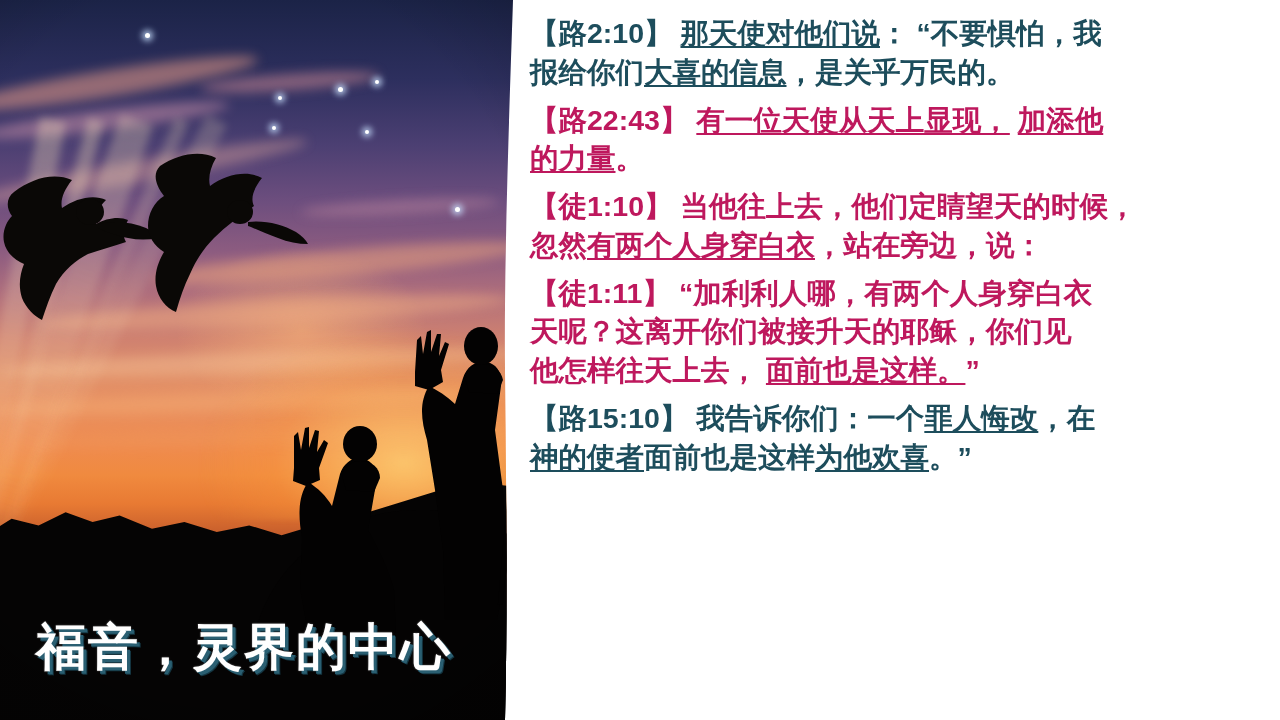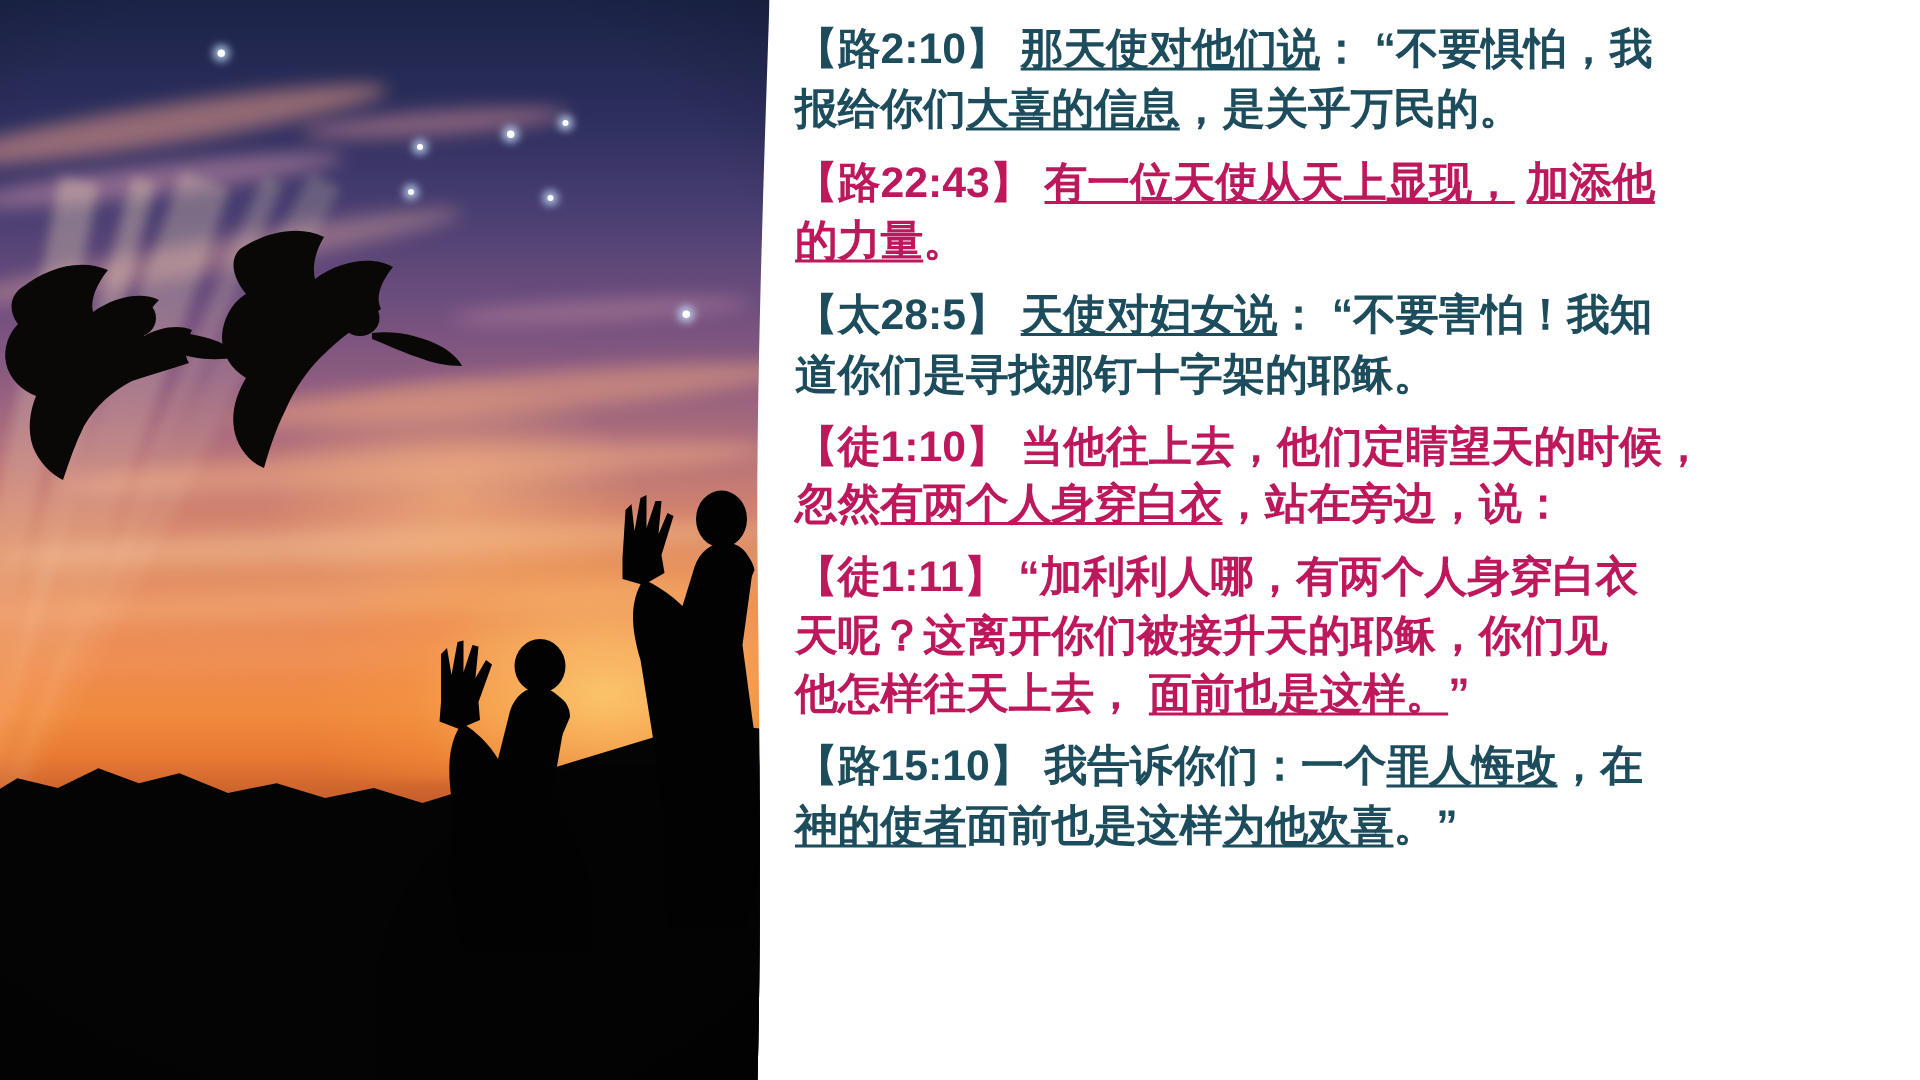--- a/index.html
+++ b/index.html
@@ -105,21 +105,21 @@
     margin:0 0 9px 0;
     font-size:28.5px;
     font-weight:bold;
     line-height:1.36;
     letter-spacing:0px;
     text-align:left;
   }
   .verse.teal{color:#1d4d5c;}
   .verse.red{color:#be185d;}
   .ref{font-weight:bold;}
-  .u{text-decoration:underline;text-underline-offset:3px;text-decoration-thickness:2px;font-family:Liberation Serif, serif;}
+  .u{text-decoration:underline;text-underline-offset:3px;text-decoration-thickness:2px;}
 </style>
 </head>
 <body>
 
 <div class="slide">
 
   <div class="photo">
     <div class="sky"></div>
 
     <div class="cloud c1"></div>
@@ -189,23 +189,23 @@
         L51,50 L52,62 L38,68 L25,63 Z"></path>
       <path fill="#030202" d="M40,64 C50,70 58,78 64,88 L72,56 C76,44 86,38 96,41 C106,44 111,54 108,66
         L100,112 C110,130 120,150 126,172 L128,215 L40,215 L32,170 L34,120 C30,98 30,78 40,64 Z"></path>
       <ellipse cx="92" cy="26" rx="17" ry="18" fill="#030202"></ellipse>
       <path fill="#030202" d="M92,43 C104,43 112,50 112,60 L106,74 L78,72 L74,58 C76,49 84,43 92,43 Z"></path>
     </svg>
 
     <div class="vignette"></div>
   </div>
 
+  <div class="title">福音，灵界的中心</div>
 
   <div class="textpanel" id="textpanel">
       <p class="verse teal"><span class="ref">【路2:10】</span><span> </span><span class="u">那天使对他们说</span><span>：</span><span>  “不要惧怕，我</span><br><span>报给你们</span><span class="u">大喜的信息</span><span>，是关乎万民的。</span></p>
       <p class="verse red"><span class="ref">【路22:43】</span><span> </span><span class="u">有一位天使从天上显现，</span><span> </span><span class="u">加添他</span><br><span class="u">的力量</span><span>。</span></p>
-      <p class="verse teal"><span class="ref">【太28:5】</span><span> </span><span class="u">天使对妇女说</span><span>：</span><span>  “不要害怕！我知</span><br><span>道你们是寻找那钉十字架的耶稣。</span></p>
       <p class="verse red"><span class="ref">【徒1:10】</span><span> </span><span>当他往上去，他们定睛望天的时候，</span><br><span>忽然</span><span class="u">有两个人身穿白衣</span><span>，站在旁边，说：</span></p>
       <p class="verse red"><span class="ref">【徒1:11】</span><span>  “加利利人哪，有两个人身穿白衣</span><br><span>天呢？这离开你们被接升天的耶稣，你们见</span><br><span>他怎样往天上去，</span><span> </span><span class="u">面前也是这样。</span><span>”</span></p>
       <p class="verse teal"><span class="ref">【路15:10】</span><span> 我告诉你们：一个</span><span class="u">罪人悔改</span><span>，在</span><br><span class="u">神的使者</span><span>面前也是这样</span><span class="u">为他欢喜</span><span>。”</span></p>
     </div>
 
 </div>
 
 </body></html>

